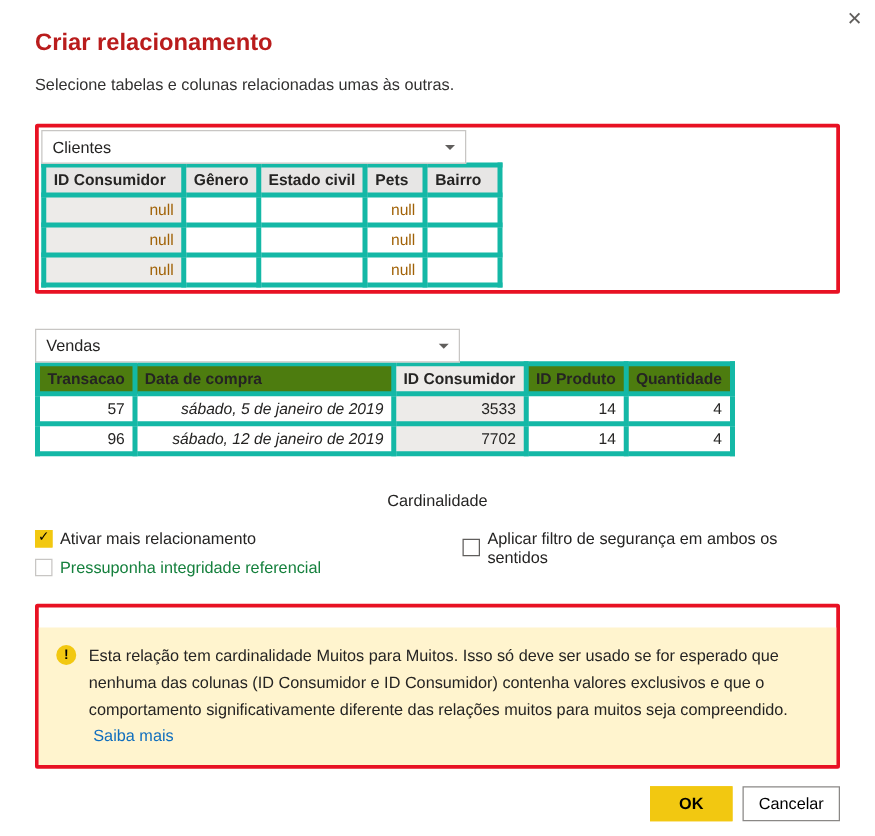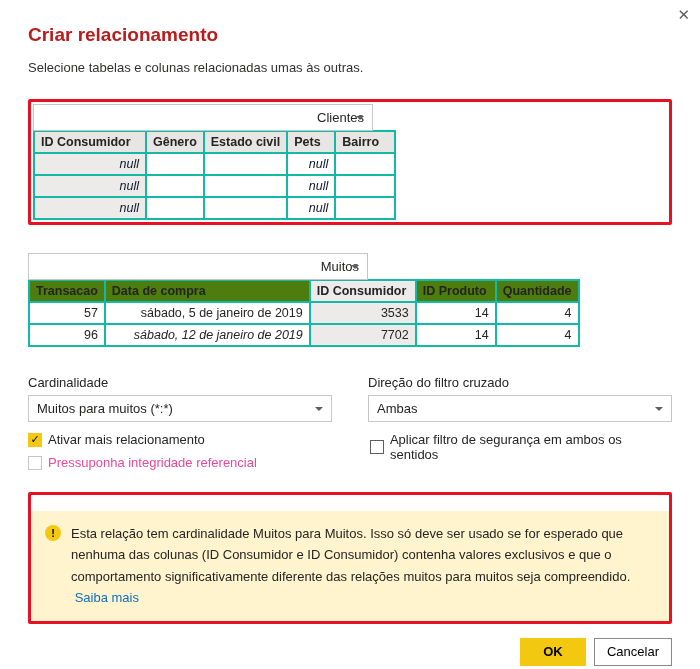--- a/index.html
+++ b/index.html
@@ -34,52 +34,51 @@
   .table-block { margin-bottom: 28px; }
   .table-select {
     border: 1px solid #c8c6c4;
     padding: 4px 8px;
     width: 340px;
     background: #fff;
     position: relative;
     height: 27px;
     line-height: 17px;
     cursor: pointer;
-    text-align: right;
   }
   .table-select::after {
     content: "";
     position: absolute;
     right: 8px; top: 11px;
     border-left: 4px solid transparent;
     border-right: 4px solid transparent;
     border-top: 4px solid #605e5c;
   }
   .preview {
     border-collapse: collapse;
     margin-top: -1px;
     width: auto;
     font-size: 12.5px;
   }
   .preview th, .preview td {
-    border: 2px solid #14b8a6;
+    border: 4px solid #14b8a6;
     padding: 3px 6px;
     text-align: left;
     height: 22px;
   }
   .preview th {
     background: #4d7c0f;
     font-weight: 600;
     text-align: left;
   }
   .preview td.r, .preview th.r { text-align: right; padding-left: 28px; }
-  .preview td.null { color: #0f172a; font-style: italic; text-align: right; }
+  .preview td.null { color: #a16207; text-align: right; }
   .preview .col-highlight { background: #edebe9; }
   .highlight-red .preview th { background: #e7e6e5; }
-  .options-row { display: flex; gap: 36px; margin-top: 4px; }
+  .options-row { display: flex; gap: 36px; margin-top: 4px; text-align: center; }
   .opt-col { flex: 1; }
   .opt-label { font-size: 13px; margin-bottom: 5px; }
   .opt-select {
     border: 1px solid #c8c6c4;
     padding: 4px 8px;
     width: 100%;
     position: relative;
     height: 27px;
     line-height: 17px;
     background: #fff;
@@ -89,21 +88,21 @@
     content: "";
     position: absolute;
     right: 8px; top: 11px;
     border-left: 4px solid transparent;
     border-right: 4px solid transparent;
     border-top: 4px solid #605e5c;
   }
   .checks { margin-top: 10px; display: flex; gap: 40px; }
   .checks-col { flex: 1; }
   .check { display: flex; align-items: center; gap: 6px; margin-bottom: 8px; font-size: 13px; }
-  .check.disabled { color: #ec4899; align-items: center; }
+  .check.disabled { color: #15803d; align-items: center; }
   .cbox {
     width: 14px; height: 14px;
     border: 1px solid #605e5c;
     display: inline-flex;
     align-items: center; justify-content: center;
     font-size: 11px; line-height: 1;
   }
   .cbox.checked { background: #f2c811; border-color: #f2c811; color: #000; }
   .cbox.disabled { border-color: #c8c6c4; }
   .warning-box {
@@ -200,61 +199,52 @@
         <td></td>
         <td class="null">null</td>
         <td></td>
       </tr>
     </tbody>
       </table>
   </div>
 
   <div class="table-block">
     <div class="table-select">
-      <span>Muitos</span>
+      <span>Vendas</span>
     </div>
     <table class="preview t2">
       <tbody>
           <tr>
         <th>Transacao</th>
         <th>Data de compra</th>
         <th class="col-highlight">ID Consumidor</th>
         <th>ID Produto</th>
         <th>Quantidade</th>
       </tr>
       <tr>
         <td class="r">57</td>
-        <td class="r" style="">sábado, 5 de janeiro de 2019</td>
+        <td class="r" style="font-style:italic">sábado, 5 de janeiro de 2019</td>
         <td class="r col-highlight">3533</td>
         <td class="r">14</td>
         <td class="r">4</td>
       </tr>
       <tr>
         <td class="r">96</td>
         <td class="r" style="font-style:italic">sábado, 12 de janeiro de 2019</td>
         <td class="r col-highlight">7702</td>
         <td class="r">14</td>
         <td class="r">4</td>
       </tr>
     </tbody>
       </table>
   </div>
 
   <div class="options-row">
     <div class="opt-col">
       <div class="opt-label">Cardinalidade</div>
-      <div class="opt-select">
-        <span>Muitos para muitos (*:*)</span>
-      </div>
-    </div>
-    <div class="opt-col">
-      <div class="opt-label">Direção do filtro cruzado</div>
-      <div class="opt-select">
-        <span>Ambas</span>
-      </div>
     </div>
   </div>
 
   <div class="checks">
     <div class="checks-col">
       <div class="check">
         <span class="cbox checked">✓</span>
         <span>Ativar mais relacionamento</span>
       </div>
       <div class="check disabled">

